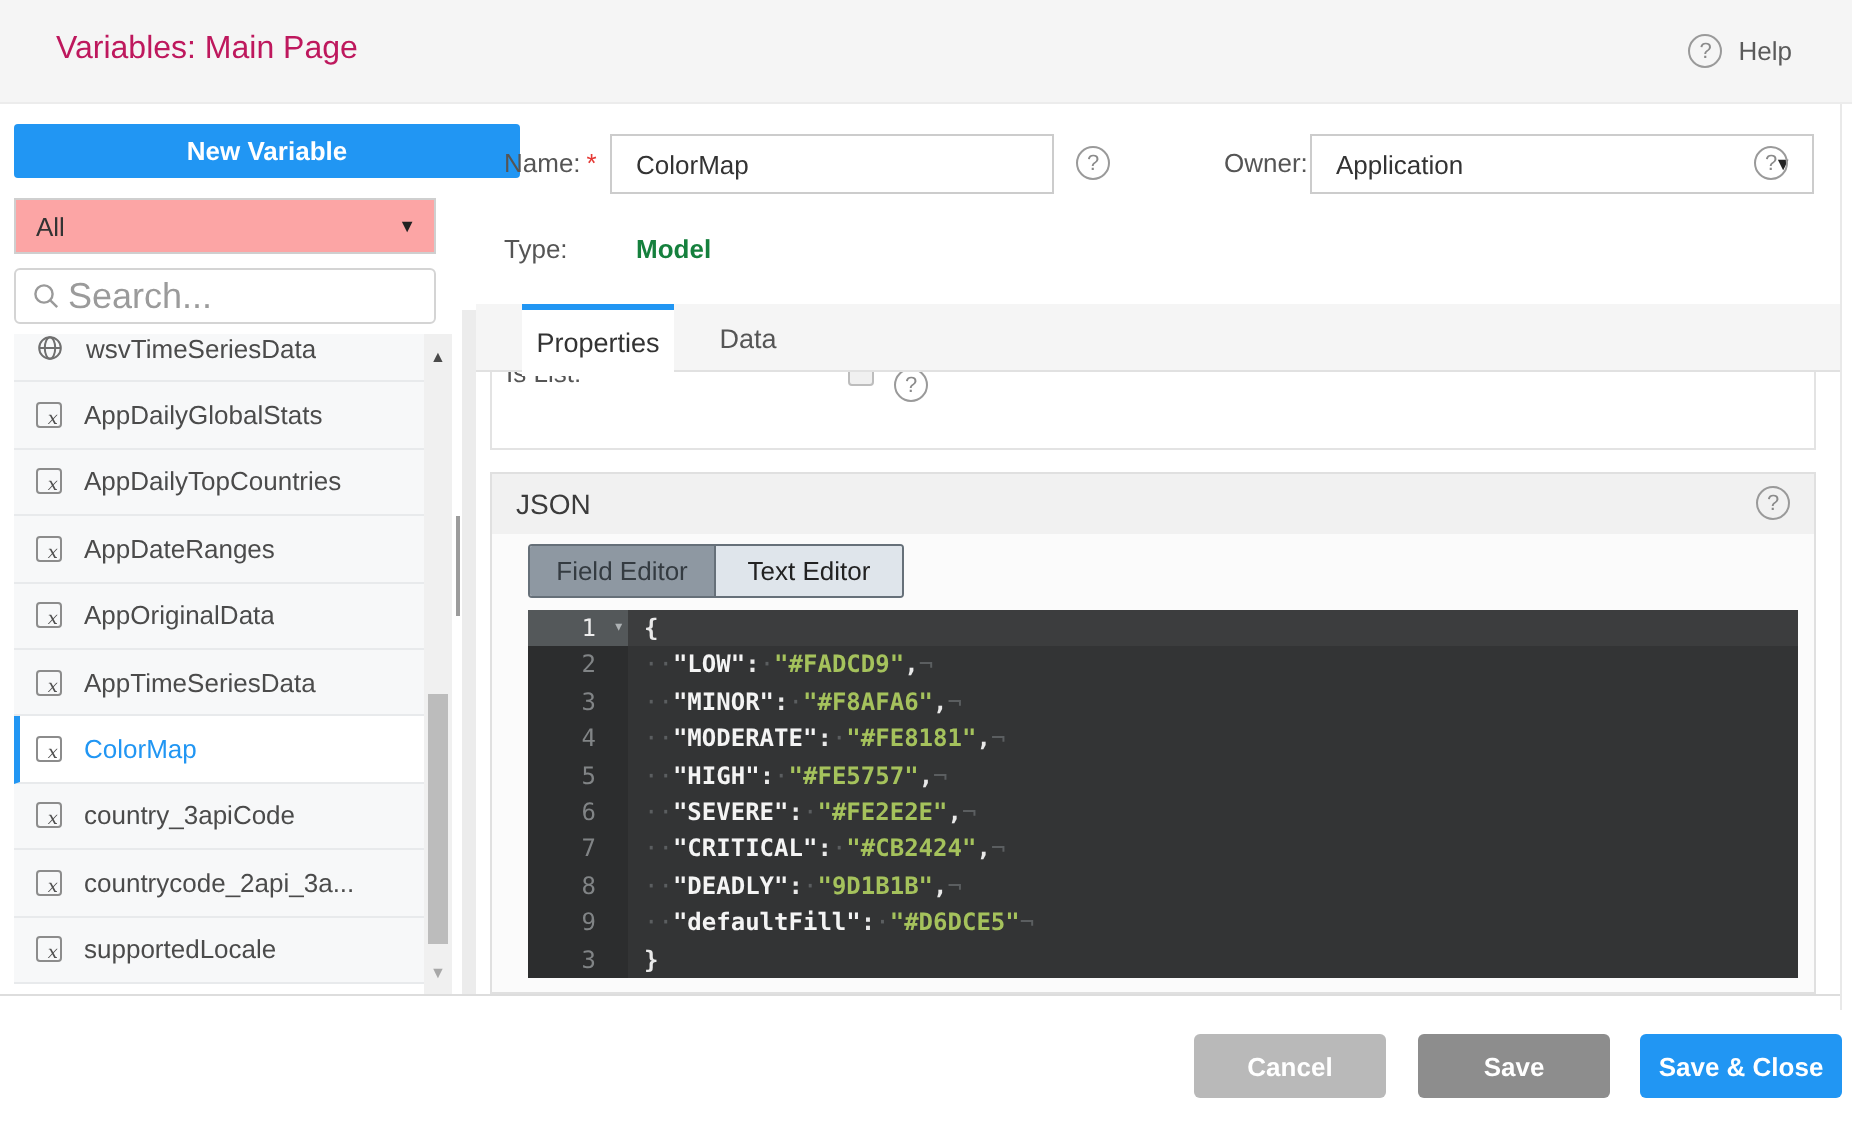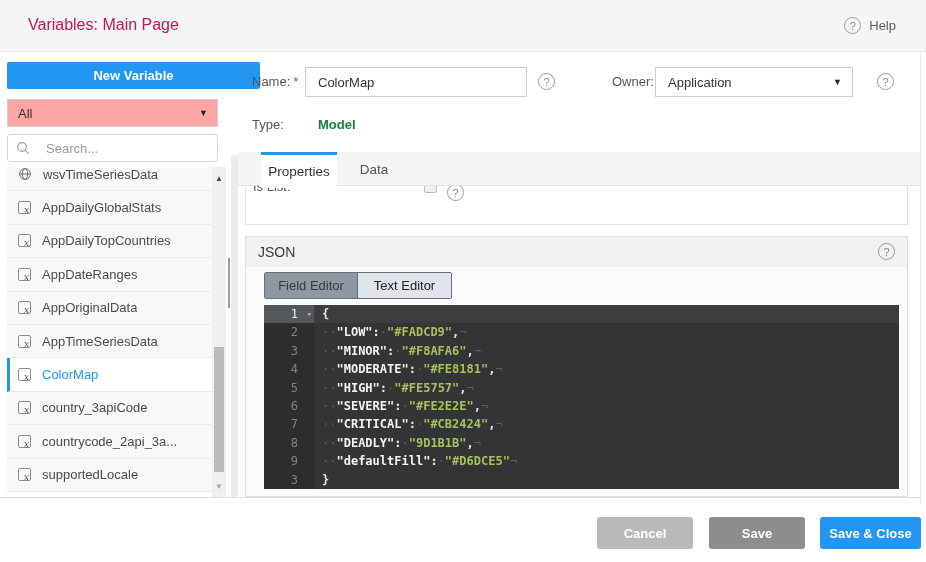--- a/index.html
+++ b/index.html
@@ -18,21 +18,21 @@
 
   
   .btn-new { position:absolute; left:7px; top:62px; width:253px; height:27px; background:#2196F3;
              color:#fff; font-size:13px; font-weight:bold; border:none; border-radius:2px; cursor:pointer; }
   .filter-select { position:absolute; left:7px; top:99px; width:211px; height:28px; background:#fca5a5;
                    border:1px solid #cfcfcf; font-size:13px; color:#333; display:flex; align-items:center;
                    padding-left:10px; cursor:pointer; }
   .filter-select .caret { position:absolute; right:9px; font-size:9px; color:#222; }
   .search-wrap { position:absolute; left:7px; top:134px; width:211px; height:28px; background:#fff;
                  border:1px solid #d4d4d4; border-radius:3px; display:flex; align-items:center; padding-left:8px; }
-  .search-wrap input { border:none; outline:none; font-size:13px; color:#444; width:160px; margin-left:16px;
+  .search-wrap input { border:none; outline:none; font-size:18px; color:#444; width:160px; margin-left:4px;
                        font-family:"Liberation Sans",sans-serif; background:transparent; }
   .search-wrap input::placeholder { color:#9b9b9b; }
 
   .vlist { position:absolute; left:7px; top:167px; width:205px; height:330px; overflow:hidden; }
   .vrow { height:33.4px; display:flex; align-items:center; gap:11px; padding-left:11px;
           background:#f7f8f9; border-bottom:1px solid #e8eaec; font-size:13px; color:#4b4b4b; cursor:pointer; }
   .vrow:first-child { margin-top:-9px; }
   .vrow.selected { background:#fff; color:#2196F3; border-left:3px solid #2196F3; padding-left:8px; }
   .vicon { flex:0 0 auto; display:inline-flex; }
   .varbox { width:13px; height:13px; border:1px solid #8c8c8c; border-radius:2px; position:relative; }
@@ -48,21 +48,21 @@
   .sb-down { bottom:4px; color:#a8a8a8; }
   .sb-thumb { position:absolute; left:2px; top:180px; width:10px; height:125px; background:#bcbcbc; cursor:pointer; }
   .outer-strip { position:absolute; left:231px; top:155px; width:7px; height:342px; background:#ececec; }
   .outer-thumb { position:absolute; left:228px; top:258px; width:2px; height:50px; background:#9c9c9c; cursor:pointer; }
 
   
   .flabel { position:absolute; font-size:13px; color:#555; }
   .req { color:#e53935; margin-left:3px; }
   .name-input { position:absolute; left:305px; top:67px; width:222px; height:30px; border:1px solid #cccccc;
                 font-size:13px; color:#333; padding-left:12px; font-family:"Liberation Sans",sans-serif; outline:none; }
-  .owner-select { position:absolute; left:655px; top:67px; width:198px; height:30px; background:#fff;
+  .owner-select { position:absolute; left:655px; top:67px; width:252px; height:30px; background:#fff;
                   border:1px solid #cccccc; font-size:13px; color:#333; display:flex; align-items:center;
                   padding-left:12px; cursor:pointer; }
   .owner-select .caret { position:absolute; right:10px; font-size:9px; color:#222; }
   .q-name { position:absolute; left:538px; top:73px; }
   .q-owner { position:absolute; left:877px; top:73px; }
   .type-value { position:absolute; left:318px; top:117px; font-size:13px; font-weight:bold; color:#15803d; }
 
   
   .tabbar { position:absolute; left:238px; top:152px; width:682px; height:34px; background:#f5f5f5;
             border-bottom:1px solid #e1e1e1; }

